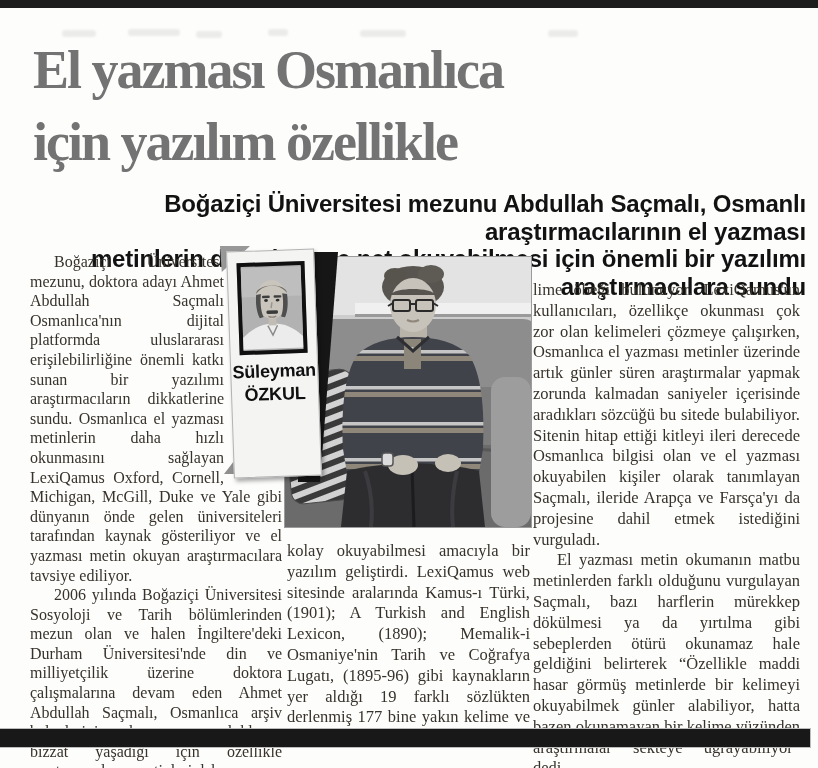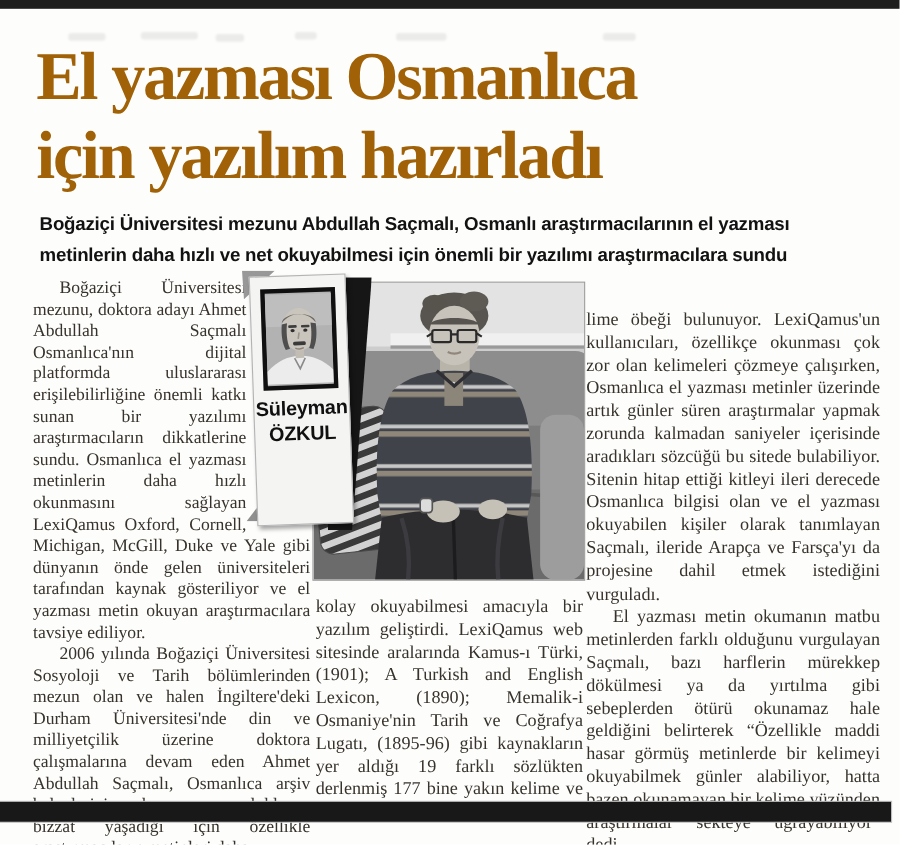--- a/index.html
+++ b/index.html
@@ -9,26 +9,26 @@
   .bottombar{position:absolute;left:0;top:729px;width:810px;height:18px;background:#181818;
              box-shadow:0 0 0 1px #bdbdbd;}
   .artifact{position:absolute;height:7px;border-radius:3px;background:rgba(0,0,0,0.07);filter:blur(1px);}
   .a1{left:62px;top:30px;width:34px;}
   .a2{left:128px;top:29px;width:52px;}
   .a3{left:196px;top:31px;width:26px;}
   .a4{left:268px;top:29px;width:20px;}
   .a5{left:360px;top:30px;width:46px;}
   .a6{left:548px;top:30px;width:30px;}
 
-  .headline{position:absolute;left:33px;top:34px;width:770px;color:#a16207;
+  .headline{position:absolute;left:33px;top:34px;width:770px;color:#737373;
             font-family:"Liberation Serif",serif;font-weight:bold;
-            font-size:62px;line-height:72px;letter-spacing:-2px;}
+            font-size:54px;line-height:72px;letter-spacing:-2px;}
   .standfirst{position:absolute;left:36px;top:190px;width:770px;color:#121212;
               font-family:"Liberation Sans",sans-serif;font-weight:bold;
-              font-size:17px;line-height:27.5px;letter-spacing:-0.2px;}
+              font-size:24px;line-height:27.5px;letter-spacing:-0.2px;text-align:right;}
 
   .col{position:absolute;text-align:justify;color:#37322b;
        font-family:"Liberation Serif",serif;}
   .col p{margin:0;}
   .col p.indent{text-indent:24px;}
   .col-left{left:30px;top:252px;width:252px;font-size:16px;line-height:19.6px;}
   .col-mid{left:287px;top:541px;width:243px;font-size:16.5px;line-height:20.8px;}
   .col-right{left:533px;top:252px;width:267px;font-size:16.5px;line-height:20.8px;margin-top:28px;}
   .card-spacer{float:right;width:52px;height:224px;margin-left:6px;}
 
@@ -57,21 +57,21 @@
 
   <div class="artifact a1"></div>
   <div class="artifact a2"></div>
   <div class="artifact a3"></div>
   <div class="artifact a4"></div>
   <div class="artifact a5"></div>
   <div class="artifact a6"></div>
 
   <h1 class="headline" style="margin:0;">
     <span>El yazması Osmanlıca</span><br>
-    <span>için yazılım hazırladı</span>
+    <span>için yazılım özellikle</span>
   </h1>
 
   <div class="standfirst">
     <span>Boğaziçi Üniversitesi mezunu Abdullah Saçmalı, Osmanlı araştırmacılarının el yazması</span><br>
     <span>metinlerin daha hızlı ve net okuyabilmesi için önemli bir yazılımı araştırmacılara sundu</span>
   </div>
 
   <div class="col col-left">
     <div class="card-spacer"></div>
     <p class="indent">Boğaziçi Üniversitesi mezunu, doktora adayı Ahmet Abdullah Saçmalı Osmanlıca'nın dijital platformda uluslararası erişilebilirliğine önemli katkı sunan bir yazılımı araştırmacıların dikkatlerine sundu. Osmanlıca el yazması metinlerin daha hızlı okunmasını sağlayan LexiQamus Oxford, Cornell, Michigan, McGill, Duke ve Yale gibi dünyanın önde gelen üniversiteleri tarafından kaynak gösteriliyor ve el yazması metin okuyan araştırmacılara tavsiye ediliyor.</p>

